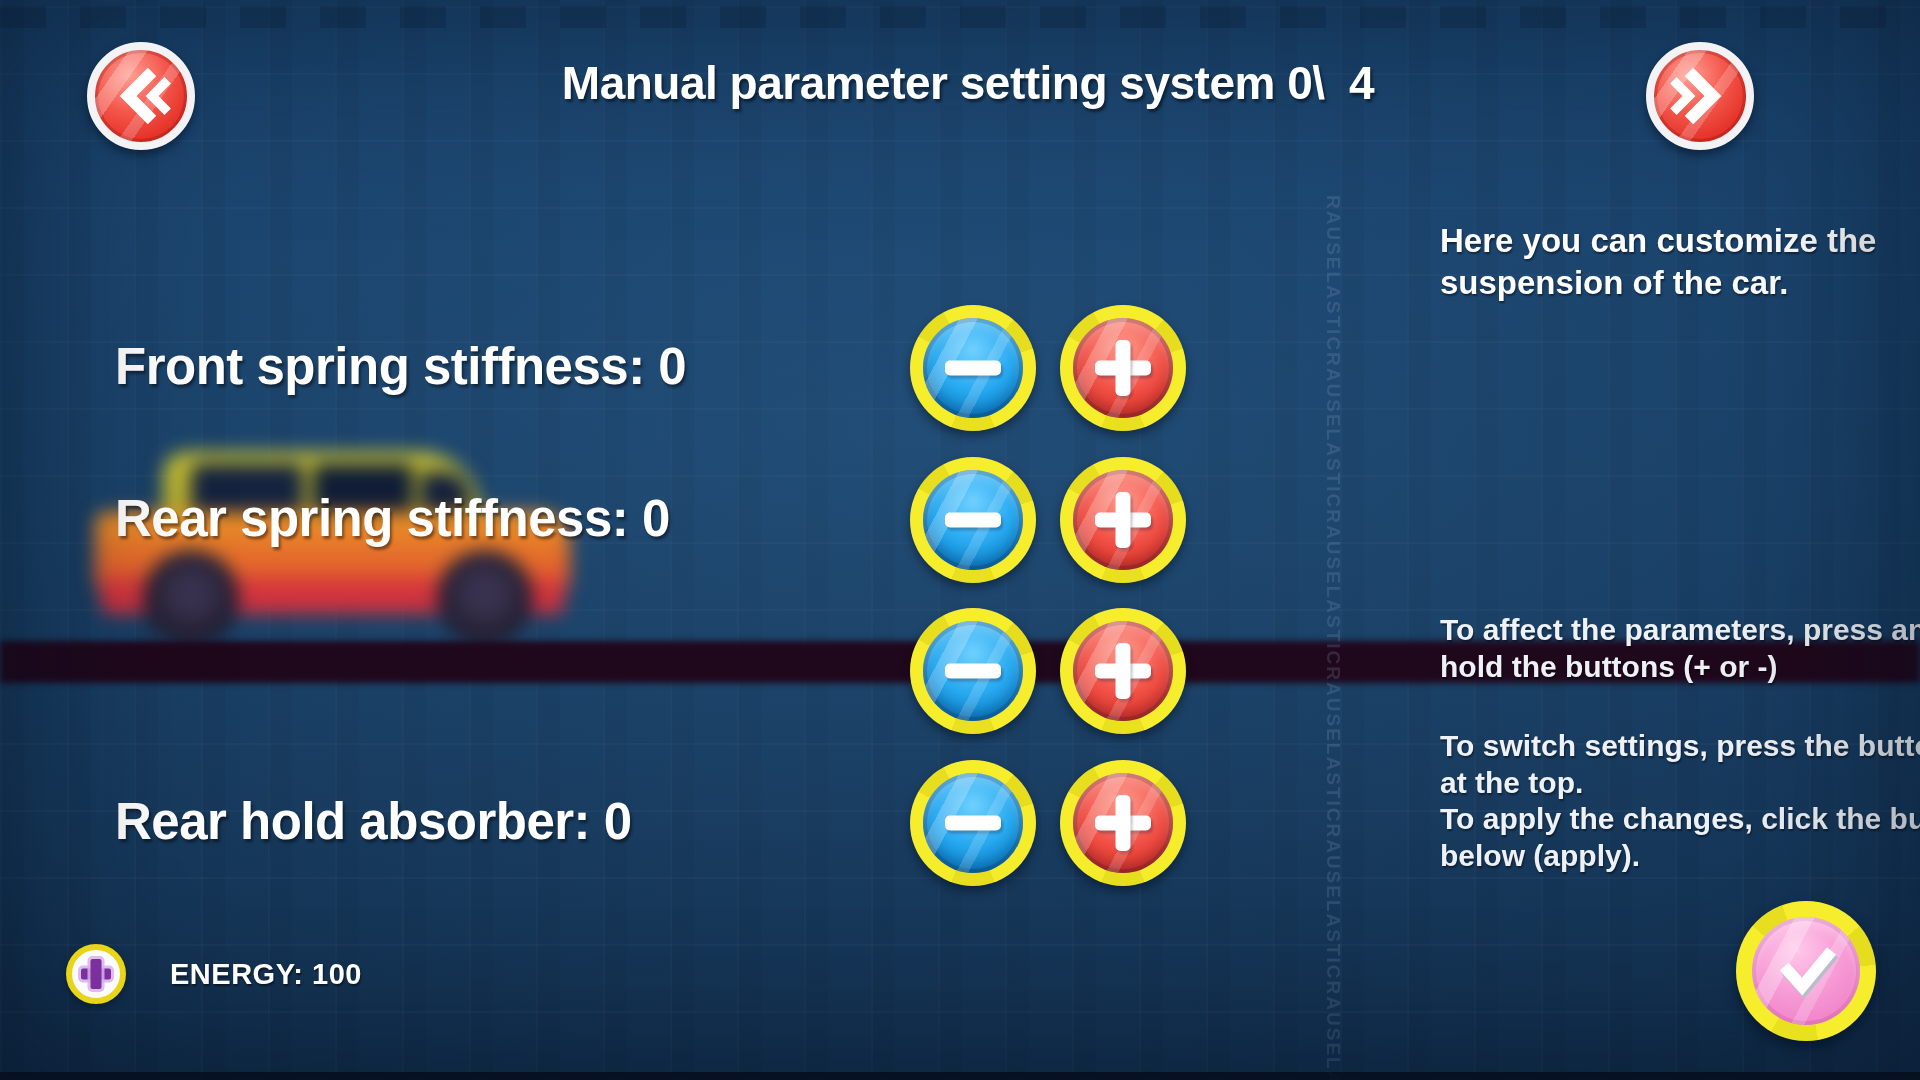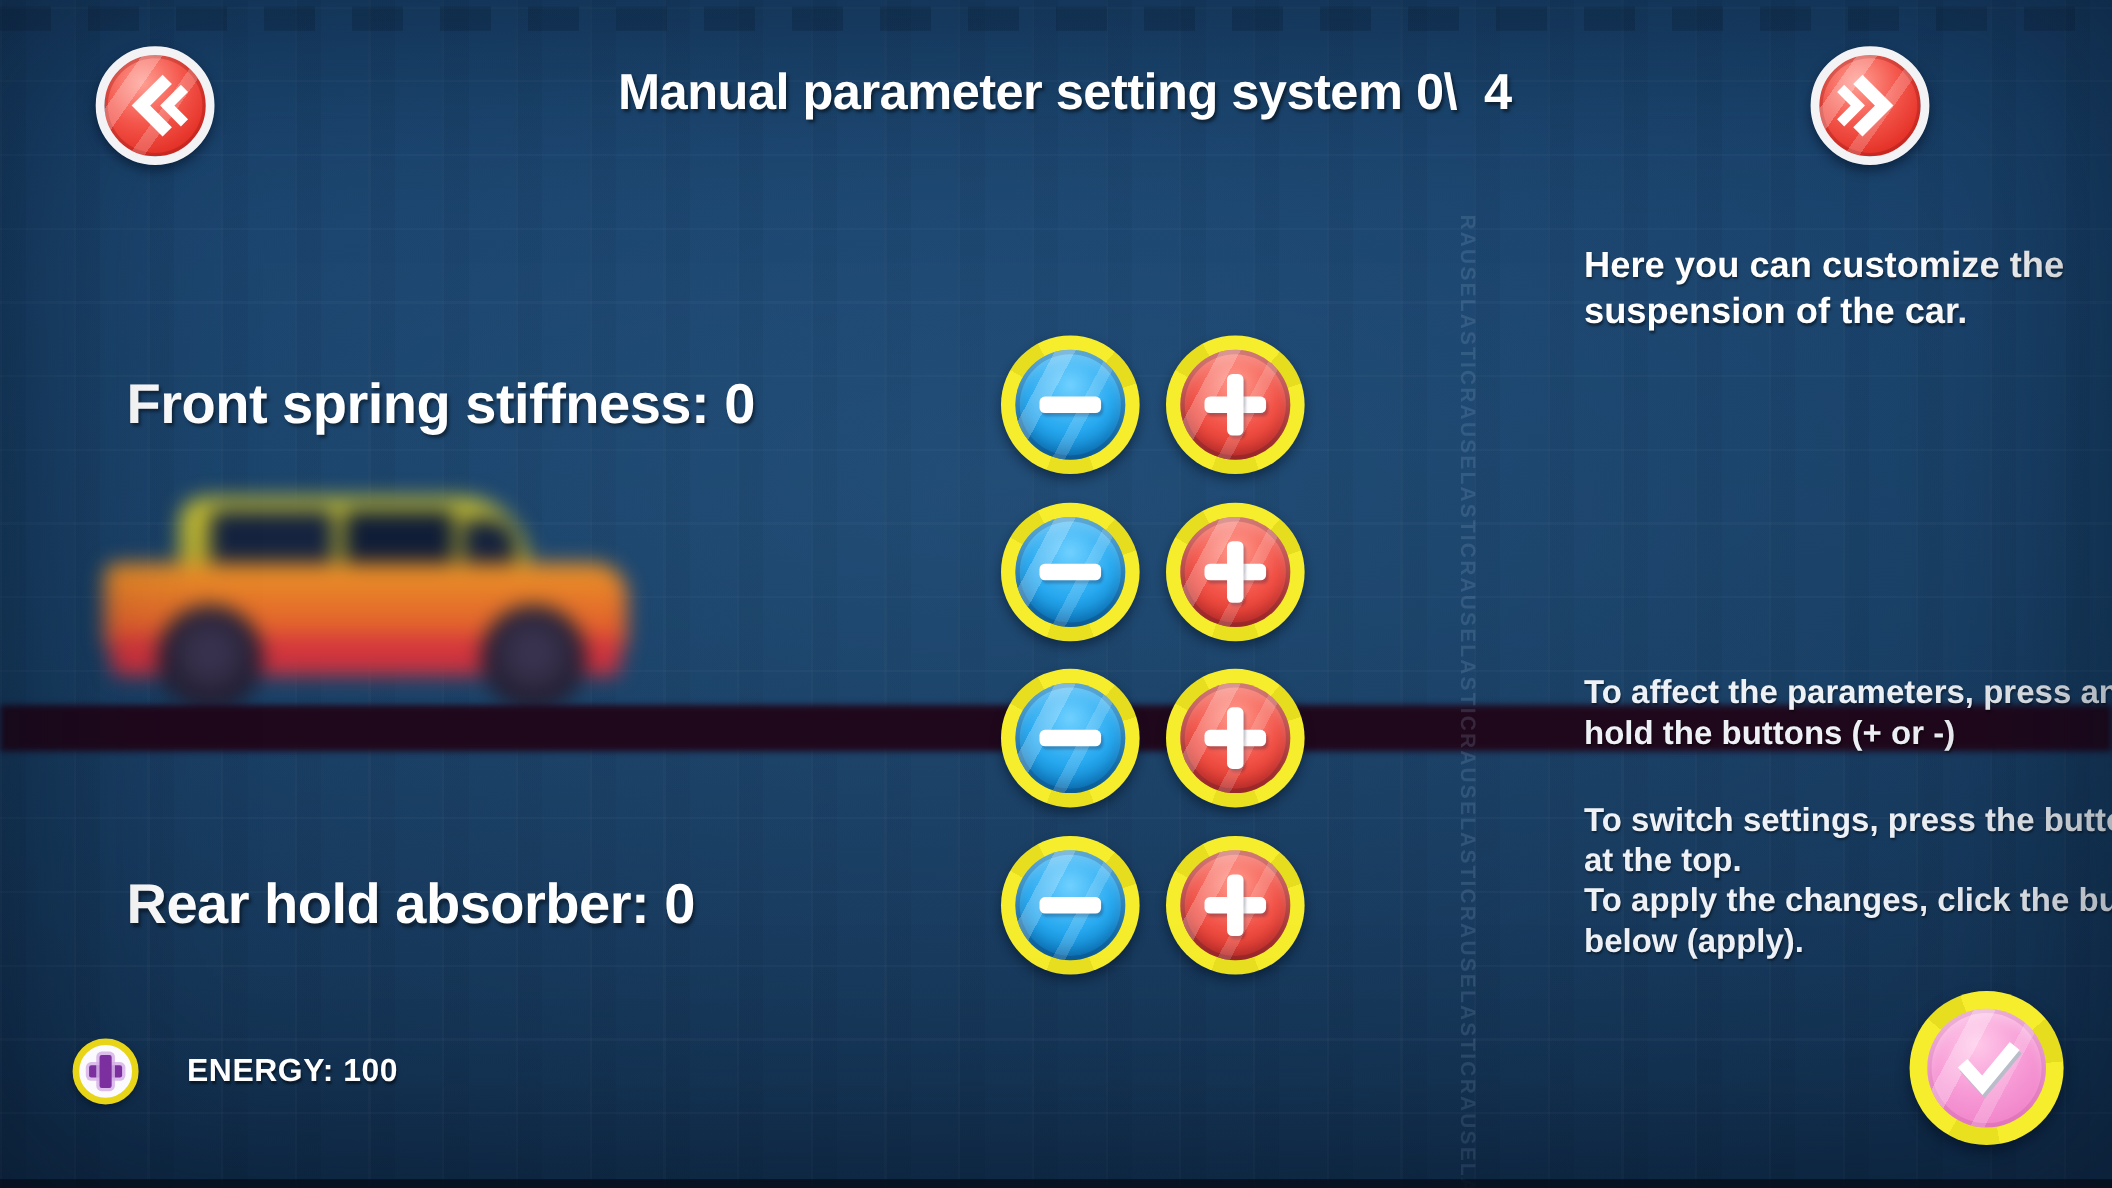--- a/index.html
+++ b/index.html
@@ -154,20 +154,24 @@
     </button>
     <button class="round-btn" style="left:1060px">
       <span class="inner red">
           <span class="bar h"></span>
           <span class="bar v"></span>
         </span>
     </button>
   </div>
 
   <div class="param-row" style="top:457px">
+    <div class="param-label">
+      <span>Rear spring stiffness:</span>
+      <span>0</span>
+    </div>
     <button class="round-btn" style="left:910px">
       <span class="inner blue">
           <span class="bar h"></span>
         </span>
     </button>
     <button class="round-btn" style="left:1060px">
       <span class="inner red">
           <span class="bar h"></span>
           <span class="bar v"></span>
         </span>

